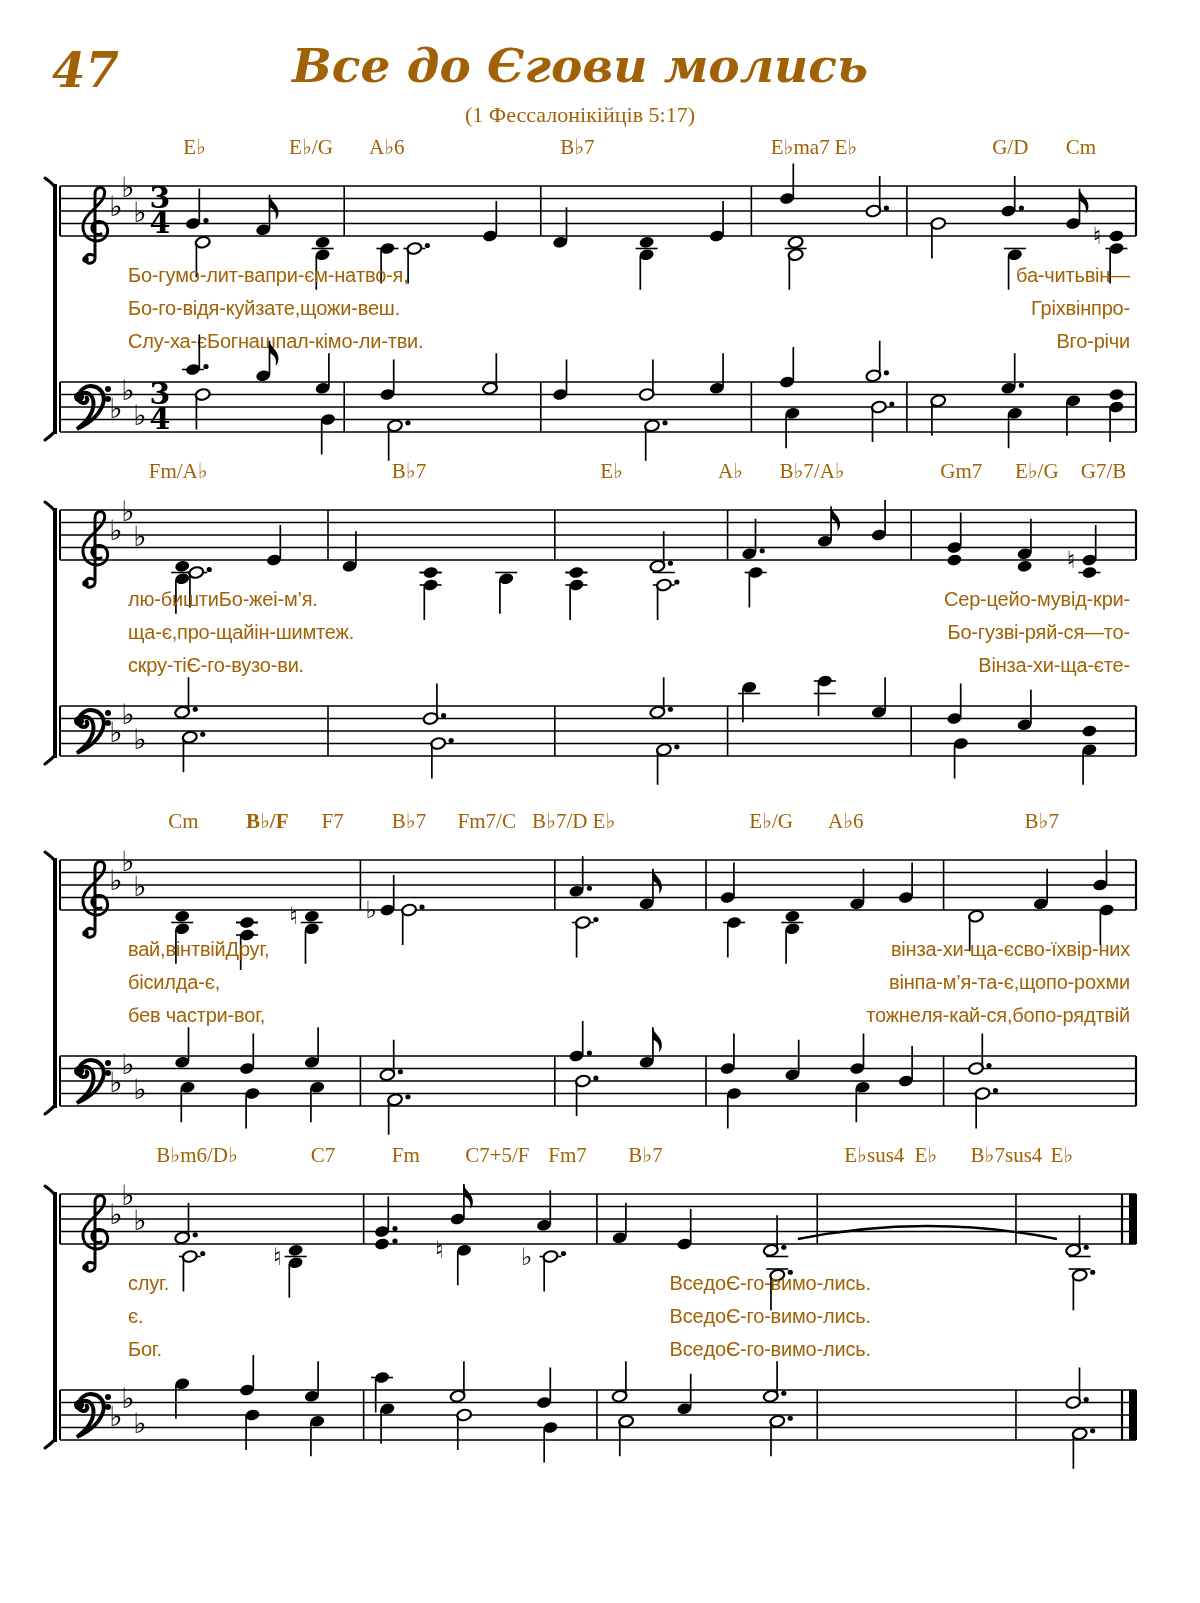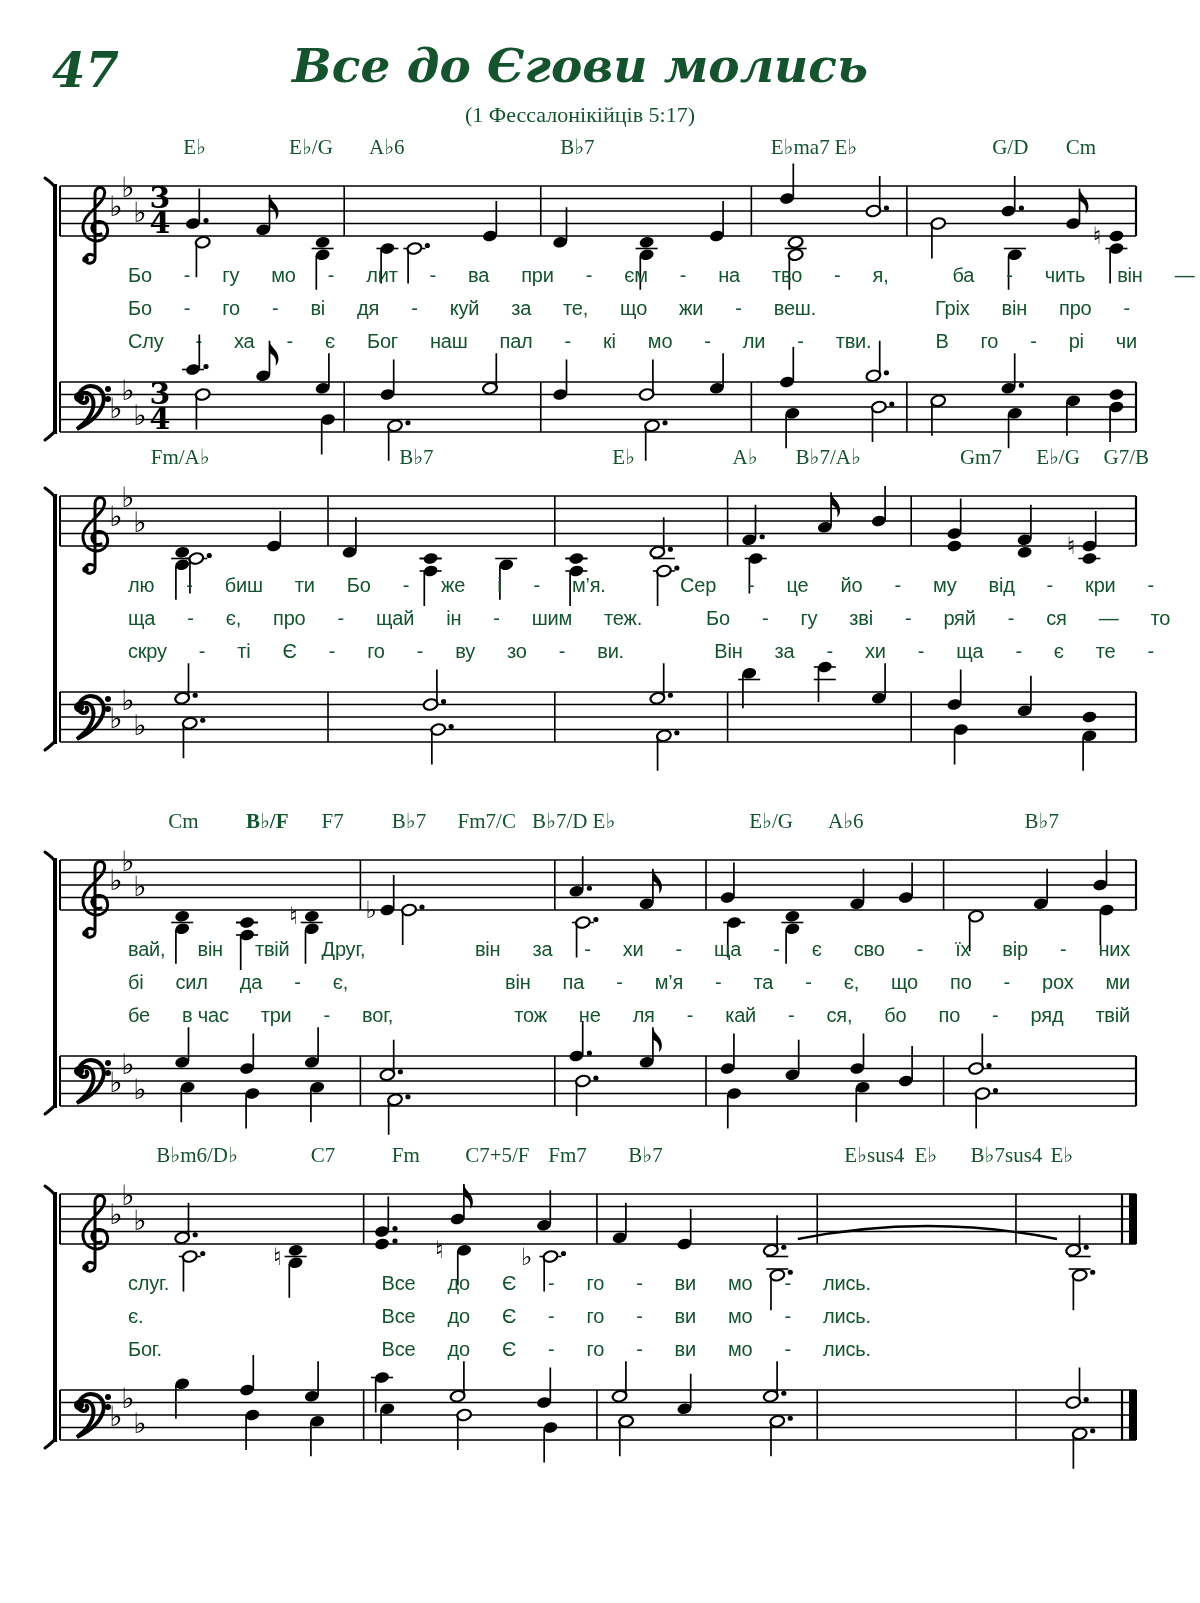--- a/index.html
+++ b/index.html
@@ -1,36 +1,36 @@
 <!DOCTYPE html>
 <html><head>
 <meta charset="utf-8">
 <style>
   html,body{margin:0;padding:0;background:#fff;}
-  .page{position:relative;width:1200px;height:1603px;background:#fff;color:#14532d;
+  .page{position:relative;width:1200px;height:1603px;background:#fff;color:#a16207;
         font-family:"Liberation Serif",serif;overflow:hidden;}
   .song-number{position:absolute;left:52px;top:42px;font-family:"DejaVu Serif",serif;
         font-style:italic;font-weight:700;font-size:48px;}
   .song-title{position:absolute;left:0;right:40px;top:38px;text-align:center;
         font-family:"DejaVu Serif",serif;font-style:italic;font-weight:700;font-size:47px;}
   .song-subtitle{position:absolute;left:0;right:40px;top:102px;text-align:center;
         font-family:"Liberation Serif",serif;font-size:22px;}
   #score{position:absolute;inset:0;}
   .system{position:absolute;left:58px;width:1080px;height:324px;}
   .chords{position:absolute;top:-4px;left:0;right:0;height:24px;
         font-family:"Liberation Serif","DejaVu Sans",serif;font-size:21px;}
   .chord{position:absolute;bottom:0;white-space:nowrap;}
   svg.staff{position:absolute;left:0;overflow:visible;display:block;}
   svg.treble{top:20px;}
   svg.bassst{top:228px;}
   svg.brace{position:absolute;left:-16px;top:44px;overflow:visible;}
   .lyrics{position:absolute;top:124px;left:0;width:100%;}
   .lyr-row{display:flex;justify-content:space-between;align-items:baseline;height:33px;
         padding:0 8px 0 70px;font-family:"Liberation Sans",sans-serif;font-size:20px;
-        letter-spacing:-0.2px;white-space:nowrap;gap:32px;}
+        letter-spacing:-0.2px;white-space:nowrap;}
   .lyr-row .gap{flex:1 1 60px;}
   #score .system:nth-child(4) .lyrics{width:76%;}
   .footer{position:absolute;right:62px;top:1512px;font-family:"Liberation Serif",serif;
         font-size:21px;}
 </style>
 </head>
 <body>
 
 <div class="page">
   <div class="song-number">47</div>
@@ -264,21 +264,21 @@
           <ellipse cx="1058.4" cy="26.5" rx="7" ry="5.1" transform="rotate(-14 1058.4 26.5)" fill="#000"></ellipse>
           <ellipse cx="1058.4" cy="39" rx="7" ry="5.1" transform="rotate(-14 1058.4 39)" fill="#000"></ellipse>
           <line x1="1052.1000000000001" y1="40" x2="1052.1000000000001" y2="74" stroke="#000" stroke-width="1.7"></line>
         </svg>
         <svg class="brace" width="24" height="250">
           <line x1="13" y1="0" x2="13" y2="250" stroke="#000" stroke-width="4"></line>
           <path d="M13,3 C10,-1 7,-3 3,-6" stroke="#000" stroke-width="3" fill="none" stroke-linecap="round"></path>
           <path d="M13,247 C10,251 7,253 3,256" stroke="#000" stroke-width="3" fill="none" stroke-linecap="round"></path>
         </svg>
       </div>
-      <div class="system" style="top: 450px; padding-left: 24px;">
+      <div class="system" style="top: 464px;">
         <div class="chords">
           <span class="chord" style="left: 8.4%;">Fm/A♭</span>
           <span class="chord" style="left: 30.9%;">B♭7</span>
           <span class="chord" style="left: 50.2%;">E♭</span>
           <span class="chord" style="left: 61.1%;">A♭</span>
           <span class="chord" style="left: 66.8%;">B♭7/A♭</span>
           <span class="chord" style="left: 81.7%;">Gm7</span>
           <span class="chord" style="left: 88.6%;">E♭/G</span>
           <span class="chord" style="left: 94.7%; margin-top: 48px;">G7/B</span>
         </div>

